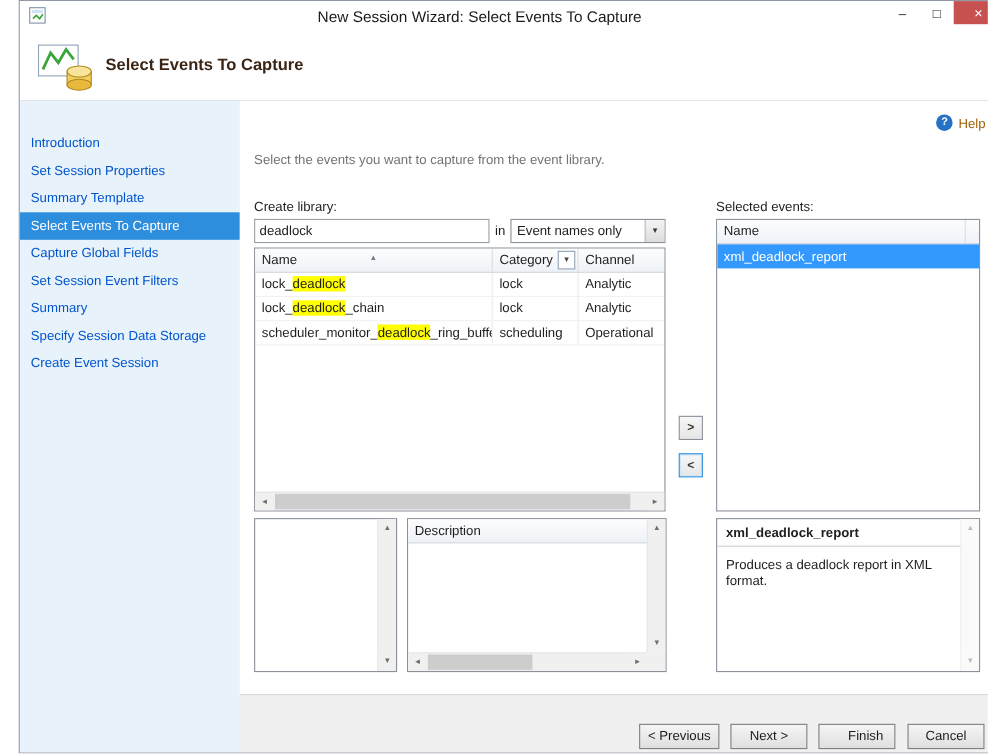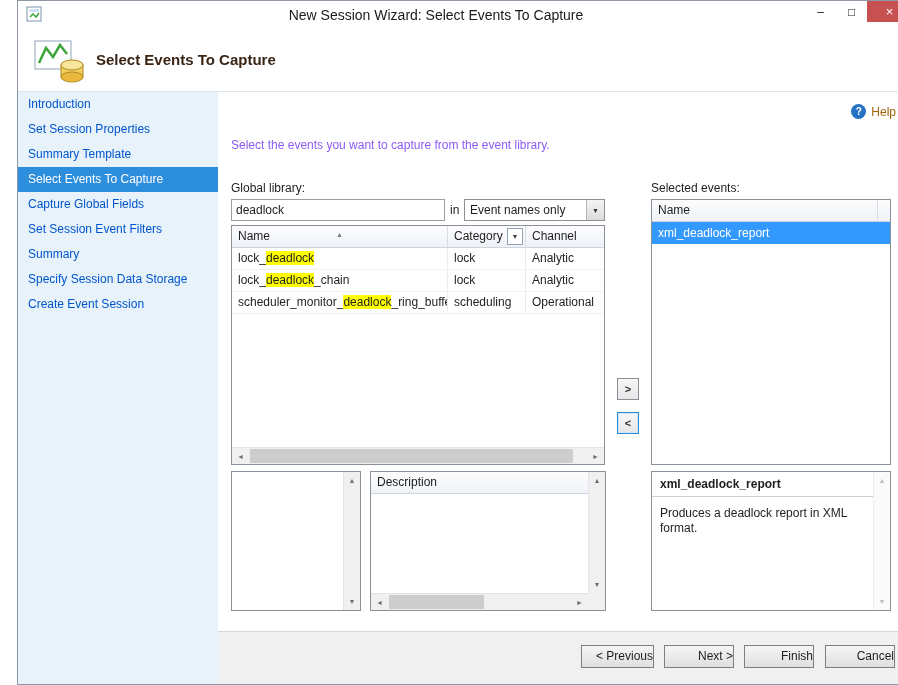--- a/index.html
+++ b/index.html
@@ -13,30 +13,30 @@
   .win-controls { position:absolute; right:2px; top:0; display:flex; }
   .win-btn { width:31px; height:21px; display:flex; align-items:center; justify-content:center; font-size:12px; color:#222; cursor:pointer; }
   .win-btn.close { width:45px; background:#c75050; color:#fff; font-size:13px; }
 
   
   .header { position:absolute; top:28px; left:0; right:0; height:63px; background:#fff; border-bottom:1px solid #dfe3e8; }
   .header-icon { position:absolute; left:16px; top:9px; width:52px; height:46px; }
   .header-title { position:absolute; left:78px; top:22px; font-size:15px; font-weight:bold; color:#3a2414; }
 
   
-  .sidebar { position:absolute; left:0; top:91px; width:200px; bottom:0; background:#e7f2fb; padding-top:0; }
+  .sidebar { position:absolute; left:0; top:91px; width:200px; bottom:0; background:#e7f2fb; padding-top:26px; }
   .side-item { height:25px; line-height:25px; padding-left:10px; color:#0055cc; cursor:pointer; white-space:nowrap; }
   .side-item.selected { background:#2e8ede; color:#fff; }
 
   
   .content { position:absolute; left:200px; top:91px; right:0; height:541px; background:#fff; }
   .help { position:absolute; top:12px; right:18px; display:flex; align-items:center; cursor:pointer; }
   .help-badge { width:15px; height:15px; border-radius:50%; background:#2572c4; color:#fff; font-size:10px; font-weight:bold; display:flex; align-items:center; justify-content:center; margin-right:5px; }
   .help-text { color:#a16207; }
-  .instruction { position:absolute; left:13px; top:46px; color:#8b5cf6; }
+  .instruction { position:absolute; left:13px; top:46px; color:#737373; }
   .lbl-event-library { position:absolute; left:13px; top:89px; }
   .lbl-selected-events { position:absolute; left:433px; top:89px; }
 
   .search-input { position:absolute; left:13px; top:107px; width:214px; height:22px; border:1px solid #999fa6; padding:0 4px; font:12px "Liberation Sans","DejaVu Sans",sans-serif; color:#1e1e1e; }
   .lbl-in { position:absolute; left:232px; top:111px; }
   .combo { position:absolute; left:246px; top:107px; width:141px; height:22px; border:1px solid #8a9199; background:#fff; cursor:pointer; }
   .combo-text { position:absolute; left:5px; top:3px; }
   .combo-btn { position:absolute; right:0; top:0; width:18px; height:20px; background:linear-gradient(#f4f4f4,#dcdcdc); border-left:1px solid #b5b5b5; display:flex; align-items:center; justify-content:center; font-size:7px; color:#333; }
 
   
@@ -86,21 +86,21 @@
 
   .descpanel { position:absolute; left:433px; top:379px; width:240px; height:140px; border:1px solid #8a9199; background:#fff; overflow:hidden; }
   .desc-title { font-weight:bold; padding:5px 8px 4px; }
   .desc-sep { position:absolute; left:0; right:0; top:24px; border-top:1px solid #cfcfcf; }
   .desc-text { position:absolute; left:0; top:30px; right:18px; padding:4px 2px 4px 8px; line-height:15px; }
   .desc-vscroll { background:#fafafa; border-left:1px solid #eee; }
   .desc-vscroll .sbtn { color:#bcbcbc; background:#fafafa; }
 
   
   .footer { position:absolute; left:200px; right:0; bottom:0; height:53px; background:#f0f0f0; border-top:1px solid #d6d6d6; }
-  .btn { position:absolute; top:13px; height:23px; border:1px solid #7b7f84; background:linear-gradient(#f5f5f5,#dfdfdf); text-align:right; line-height:21px; color:#1e1e1e; cursor:pointer; }
+  .btn { position:absolute; top:26px; height:23px; border:1px solid #7b7f84; background:linear-gradient(#f5f5f5,#dfdfdf); text-align:center; line-height:21px; color:#1e1e1e; cursor:pointer; }
   .btn-previous { left:363px; width:73px; }
   .btn-next { left:446px; width:70px; }
   .btn-finish { left:526px; width:70px;padding-left:16px; }
   .btn-cancel { left:607px; width:70px; }
 </style>
 </head>
 <body>
 
 <div class="window">
 
@@ -147,21 +147,21 @@
 
   <div class="content">
 
     <div class="help">
       <span class="help-badge">?</span>
       <span class="help-text">Help</span>
     </div>
 
     <div class="instruction">Select the events you want to capture from the event library.</div>
 
-    <div class="lbl-event-library">Global library:</div>
+    <div class="lbl-event-library">Create library:</div>
 
     <input class="search-input" type="text" value="deadlock" style="">
     <span class="lbl-in">in</span>
 
     <div class="combo">
       <span class="combo-text">Event names only</span>
       <span class="combo-btn">▼</span>
     </div>
 
     <div class="etable">

